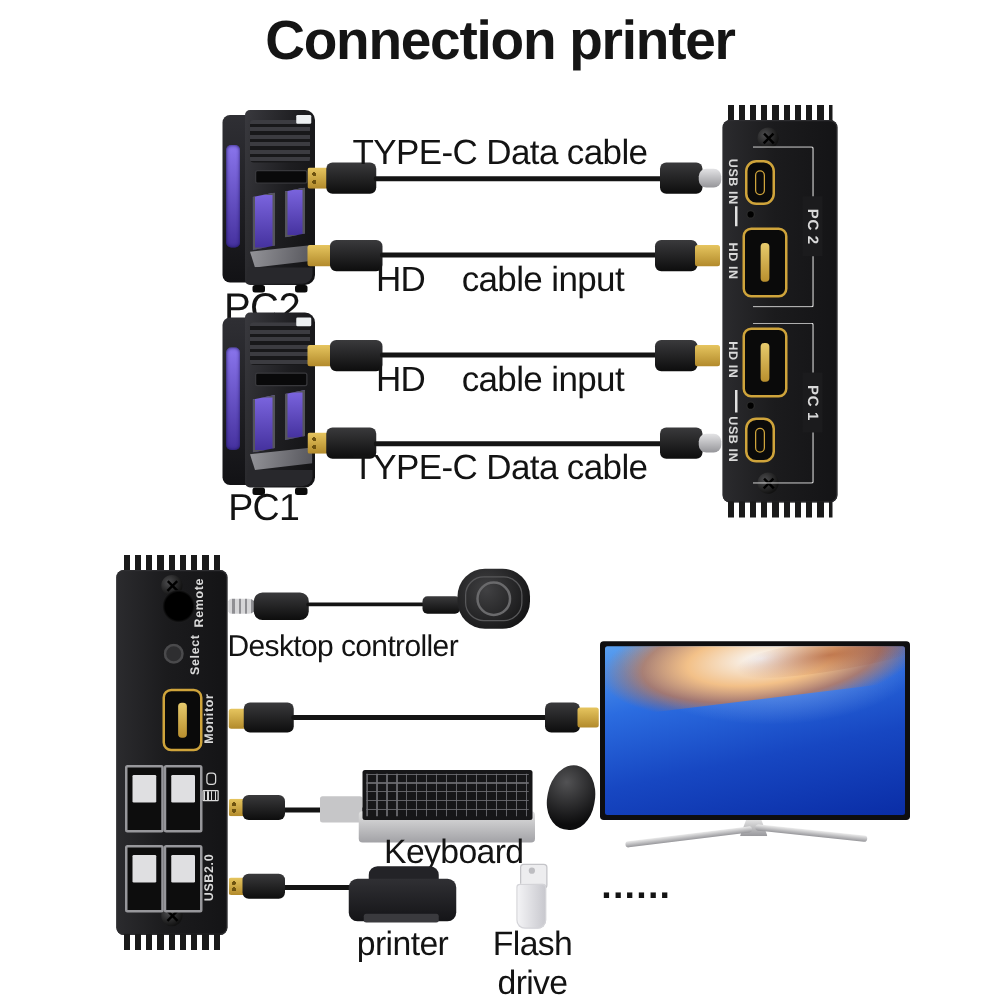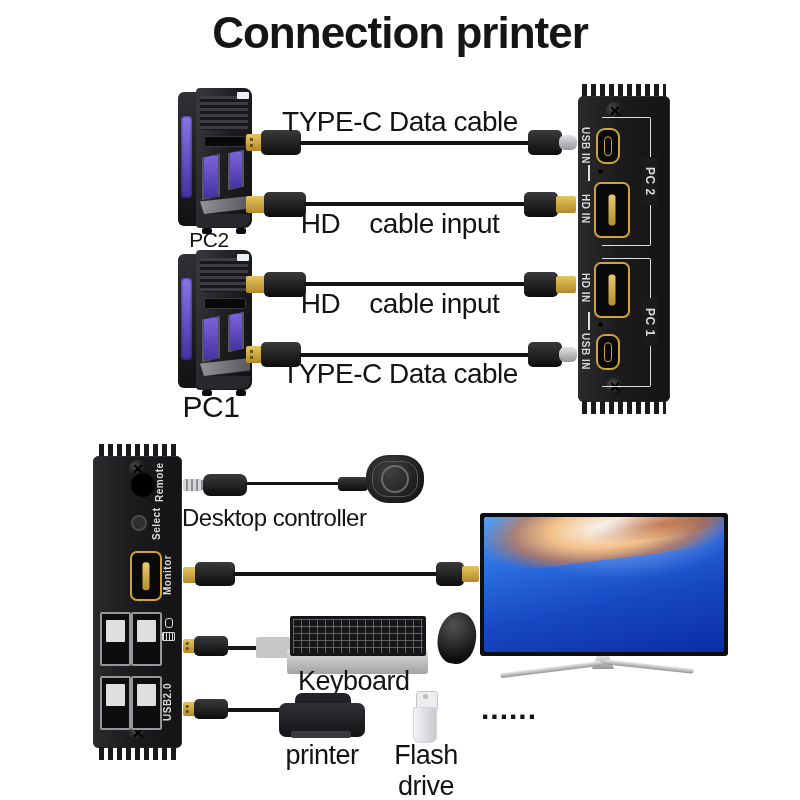--- a/index.html
+++ b/index.html
@@ -119,21 +119,21 @@
     <div class="pc-vents"></div>
     <div class="pc-badge"></div>
     <div class="pc-slot"></div>
     <div class="pc-acc" style="left:24px;top:66px;width:18px;height:46px"></div>
     <div class="pc-acc" style="left:50px;top:62px;width:16px;height:40px"></div>
     <div class="pc-trim" style="left:22px;top:108px;width:50px;height:18px"></div>
     <div class="pc-skirt" style="left:20px;top:126px;width:52px;height:13px"></div>
     <div class="pc-foot" style="left:24px;top:140px"></div>
     <div class="pc-foot" style="left:58px;top:140px"></div>
   </div>
-  <div class="lbl" style="left:178px;top:228px;width:62px;text-align:center;font-size:21px">PC2</div>
+  <div class="lbl" style="left:178px;top:228px;width:62px;text-align:right;font-size:32px">PC2</div>
 
   <div class="pc-tower" style="left:178px;top:250px">
     <div class="pc-side"></div>
     <div class="pc-glass"></div>
     <div class="pc-front"></div>
     <div class="pc-vents"></div>
     <div class="pc-badge"></div>
     <div class="pc-slot"></div>
     <div class="pc-acc" style="left:24px;top:66px;width:18px;height:46px"></div>
     <div class="pc-acc" style="left:50px;top:62px;width:16px;height:40px"></div>
@@ -274,21 +274,21 @@
 
   <div class="cable" style="left:226px;top:646px;width:66px"></div>
   <div class="tip-gold dots" style="left:183px;top:639px;width:13px;height:14px"></div>
   <div class="conn" style="left:194px;top:636px;width:34px;height:20px"></div>
   <div class="abs" style="left:256px;top:637px;width:34px;height:21px;background:#c6c6c8;border-radius:2px"></div>
   <div class="kb-base" style="left:287px;top:649px;width:141px;height:25px"></div>
   <div class="kb-deck" style="left:290px;top:616px;width:136px;height:40px">
     <div class="kb-keys"></div>
   </div>
   <div class="mouse" style="left:438px;top:612px;width:38px;height:52px"></div>
-  <div class="lbl" style="left:298px;top:666px;width:130px;font-size:27px">Keyboard</div>
+  <div class="lbl" style="left:298px;top:666px;width:130px;text-align:center;font-size:27px">Keyboard</div>
 
   <div class="cable" style="left:226px;top:708px;width:56px"></div>
   <div class="tip-gold dots" style="left:183px;top:702px;width:13px;height:14px"></div>
   <div class="conn" style="left:194px;top:699px;width:34px;height:20px"></div>
   <div class="printer-lid" style="left:295px;top:693px;width:56px;height:13px"></div>
   <div class="printer-body" style="left:279px;top:703px;width:86px;height:34px"></div>
   <div class="printer-slot" style="left:291px;top:731px;width:60px;height:7px"></div>
   <div class="lbl" style="left:280px;top:740px;width:84px;text-align:center;font-size:27px">printer</div>
 
   <div class="flash-cap" style="left:416px;top:691px;width:20px;height:18px"></div>

